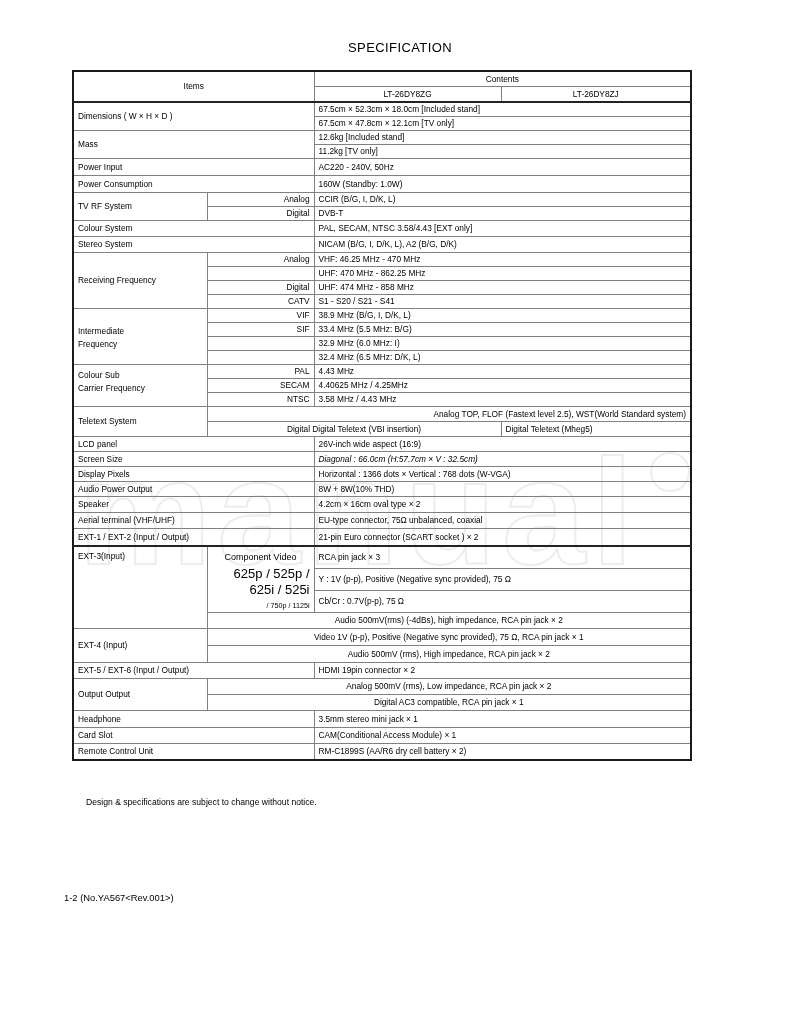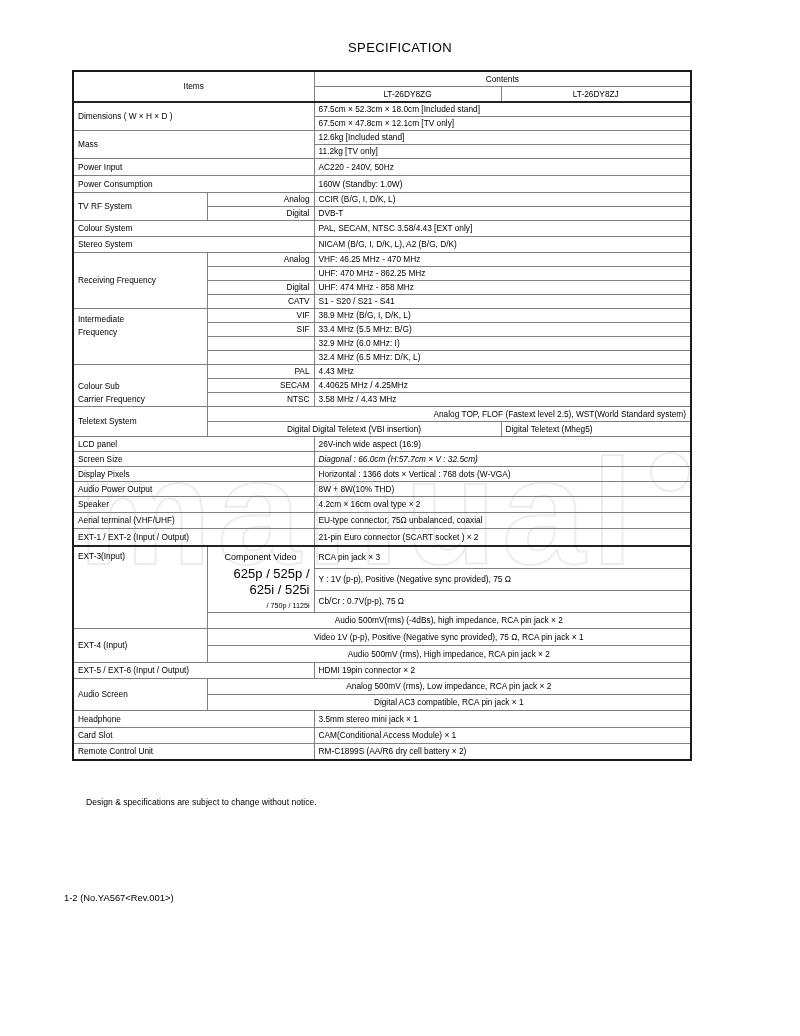--- a/index.html
+++ b/index.html
@@ -230,42 +230,42 @@
     <tr>
       <td class="sub" style="border-top:none;">Digital</td>
       <td class="val" colspan="2" style="height:13px;border-top:none;">UHF: 474 MHz - 858 MHz</td>
     </tr>
     <tr>
       <td class="sub" style="border-top:none;">CATV</td>
       <td class="val" colspan="2" style="height:13px;border-top:none;">S1 - S20 / S21 - S41</td>
     </tr>
 
     <tr class="grp">
-      <td class="lbl lbl-md" rowspan="4" style="vertical-align:top;padding-top:3px;margin-top:36px;">
+      <td class="lbl lbl-md" rowspan="4" style="vertical-align:top;padding-top:15px;margin-top:36px;">
         <span class="rowline">Intermediate</span>
         <span class="rowline">Frequency</span>
       </td>
       <td class="sub">VIF</td>
       <td class="val" colspan="2" style="height:13px;">38.9 MHz (B/G, I, D/K, L)</td>
     </tr>
     <tr>
       <td class="sub" style="border-top:none;">SIF</td>
       <td class="val" colspan="2" style="height:13px;border-top:none;">33.4 MHz (5.5 MHz: B/G)</td>
     </tr>
     <tr>
       <td class="sub" style="border-top:none;"></td>
       <td class="val" colspan="2" style="height:13px;border-top:none;">32.9 MHz (6.0 MHz: I)</td>
     </tr>
     <tr>
       <td class="sub" style="border-top:none;"></td>
       <td class="val" colspan="2" style="height:13px;border-top:none;">32.4 MHz (6.5 MHz: D/K, L)</td>
     </tr>
 
     <tr class="grp">
-      <td class="lbl lbl-md" rowspan="3" style="vertical-align:top;padding-top:14px;">
+      <td class="lbl lbl-md" rowspan="3" style="vertical-align:top;padding-top:3px;">
         <span class="rowline">Colour Sub</span>
         <span class="rowline">Carrier Frequency</span>
       </td>
       <td class="sub">PAL</td>
       <td class="val" colspan="2" style="height:13px;">4.43 MHz</td>
     </tr>
     <tr>
       <td class="sub" style="border-top:none;">SECAM</td>
       <td class="val" colspan="2" style="height:13px;border-top:none;">4.40625 MHz / 4.25MHz</td>
     </tr>
@@ -359,21 +359,21 @@
         <span>500mV (rms), High impedance, RCA pin jack × 2</span>
       </td>
     </tr>
 
     <tr class="grp">
       <td class="lbl lbl-md" colspan="2">EXT-5 / EXT-6 (Input / Output)</td>
       <td class="val" colspan="2" style="height:15px;">HDMI 19pin connector × 2</td>
     </tr>
 
     <tr class="grp">
-      <td class="lbl" rowspan="2">Audio Screen</td>
+      <td class="lbl" rowspan="2">Output Output</td>
       <td class="sub-c" colspan="3" style="height:15px;">
         <span>Analog</span>
         <span>500mV (rms), Low impedance, RCA pin jack × 2</span>
       </td>
     </tr>
     <tr>
       <td class="sub-c" colspan="3" style="height:15px;">
         <span>Digital</span>
         <span>AC3 compatible, RCA pin jack × 1</span>
       </td>

